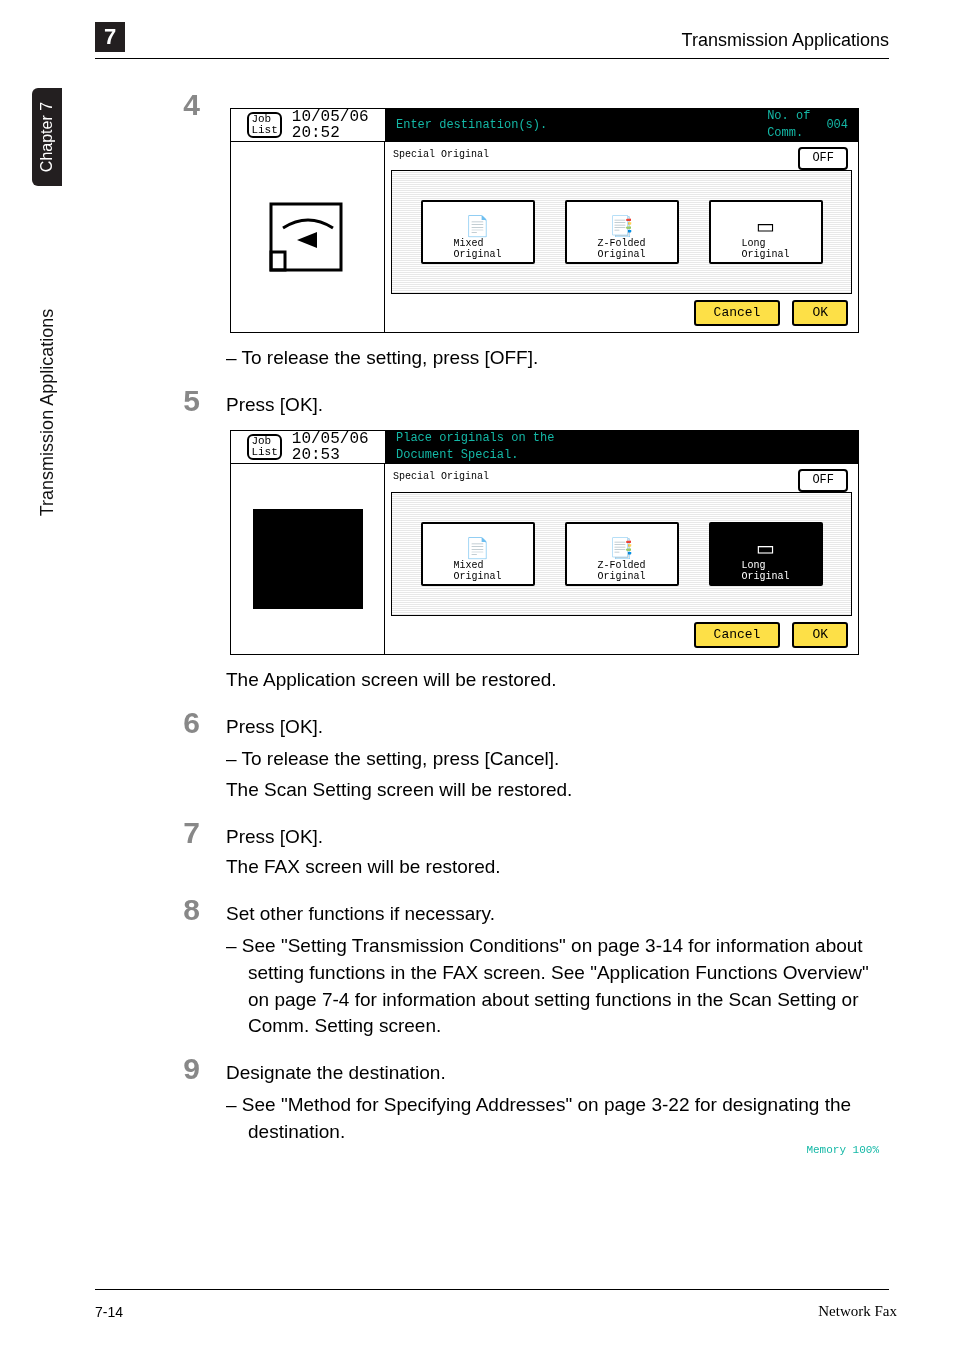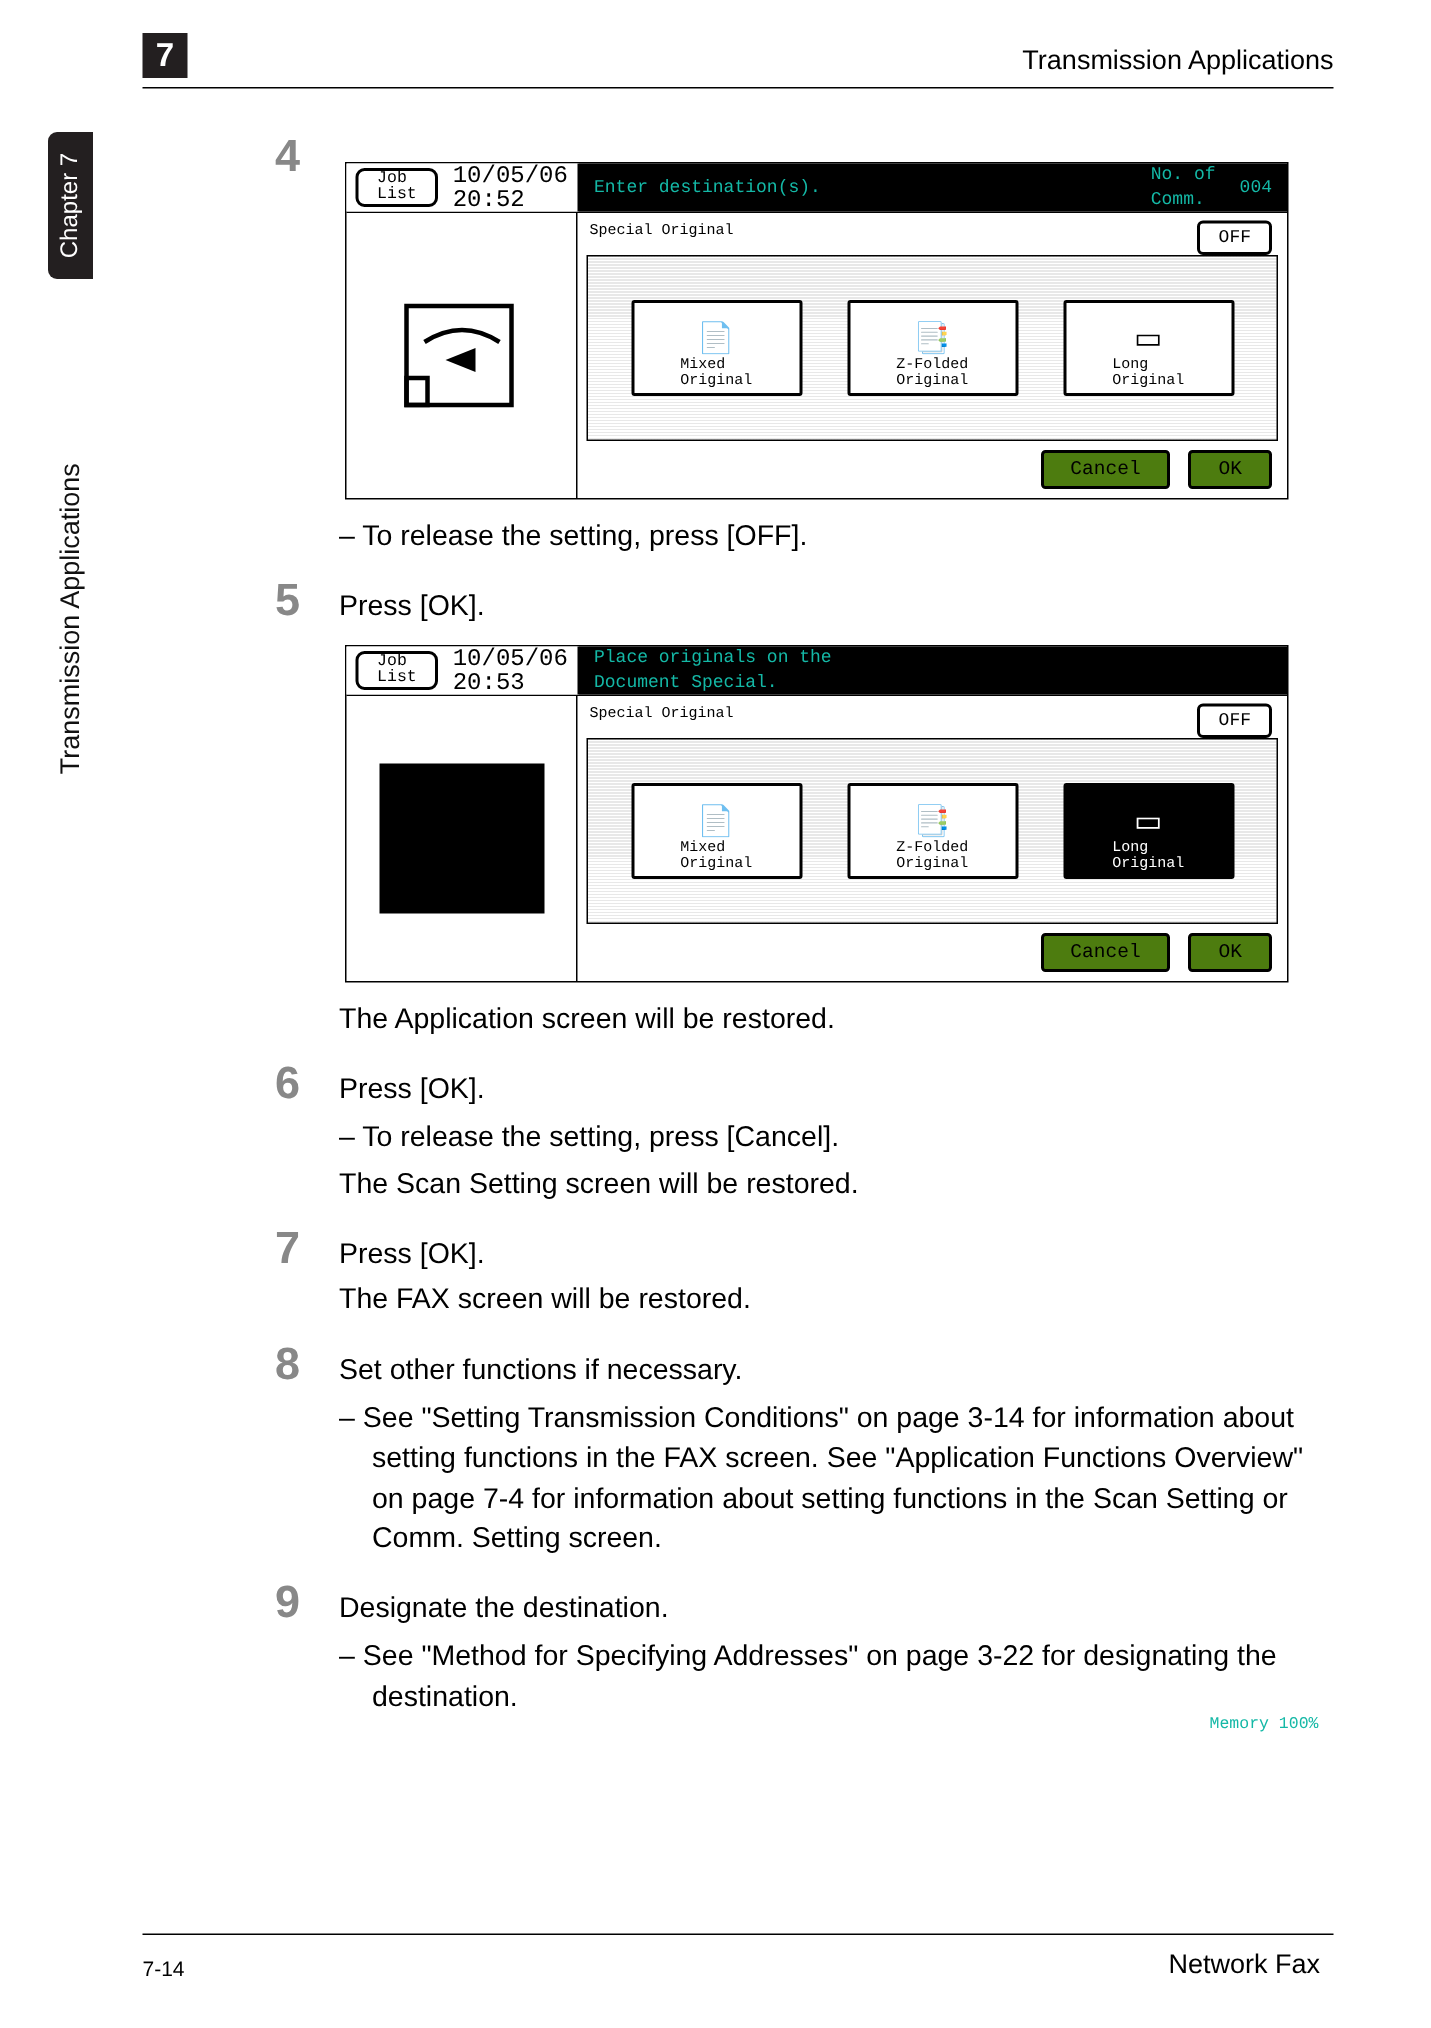--- a/index.html
+++ b/index.html
@@ -126,21 +126,21 @@
     border-right: 1px solid #000;
     display: flex;
     align-items: center;
     justify-content: center;
     gap: 10px;
     background: #fff;
   }
   .job-pill {
     border: 2px solid #000;
     border-radius: 6px;
-    padding: 0 12px;
+    padding: 0 2px;
     font-size: 11px;
     line-height: 1;
     white-space: pre;
   }
   .date {
     font-size: 16px;
     white-space: pre;
     line-height: 1;
   }
   .scr-top-right {
@@ -234,21 +234,21 @@
     right: 10px;
     bottom: 6px;
     display: flex;
     gap: 12px;
   }
   .ft-btn {
     border: 2px solid #000;
     border-radius: 3px;
     padding: 2px 18px;
     font-size: 13px;
-    background: #4d7c0f;
+    background: #fde047;
   }
   .left-col-inner {
     width: 100%;
     height: 130px;
     display: flex;
     align-items: center;
     justify-content: center;
   }
   .doc-icon {
     width: 90px; height: 90px;
@@ -266,23 +266,24 @@
     background: #000;
   }
   .footer-left {
     position: absolute;
     left: 95px;
     bottom: 32px;
     font-size: 14px;
   }
   .footer-right {
     position: absolute;
-    right: 74px;
+    right: 57px;
     bottom: 32px;
-    font-size: 18px;
+    font-size: 15px;
+    font-family: Liberation Serif, serif;
   }
 </style>
 </head>
 <body>
 
 <div class="sidebar">
   <div class="side-tab">Chapter 7</div>
   <div class="side-text">Transmission Applications</div>
 </div>
 

